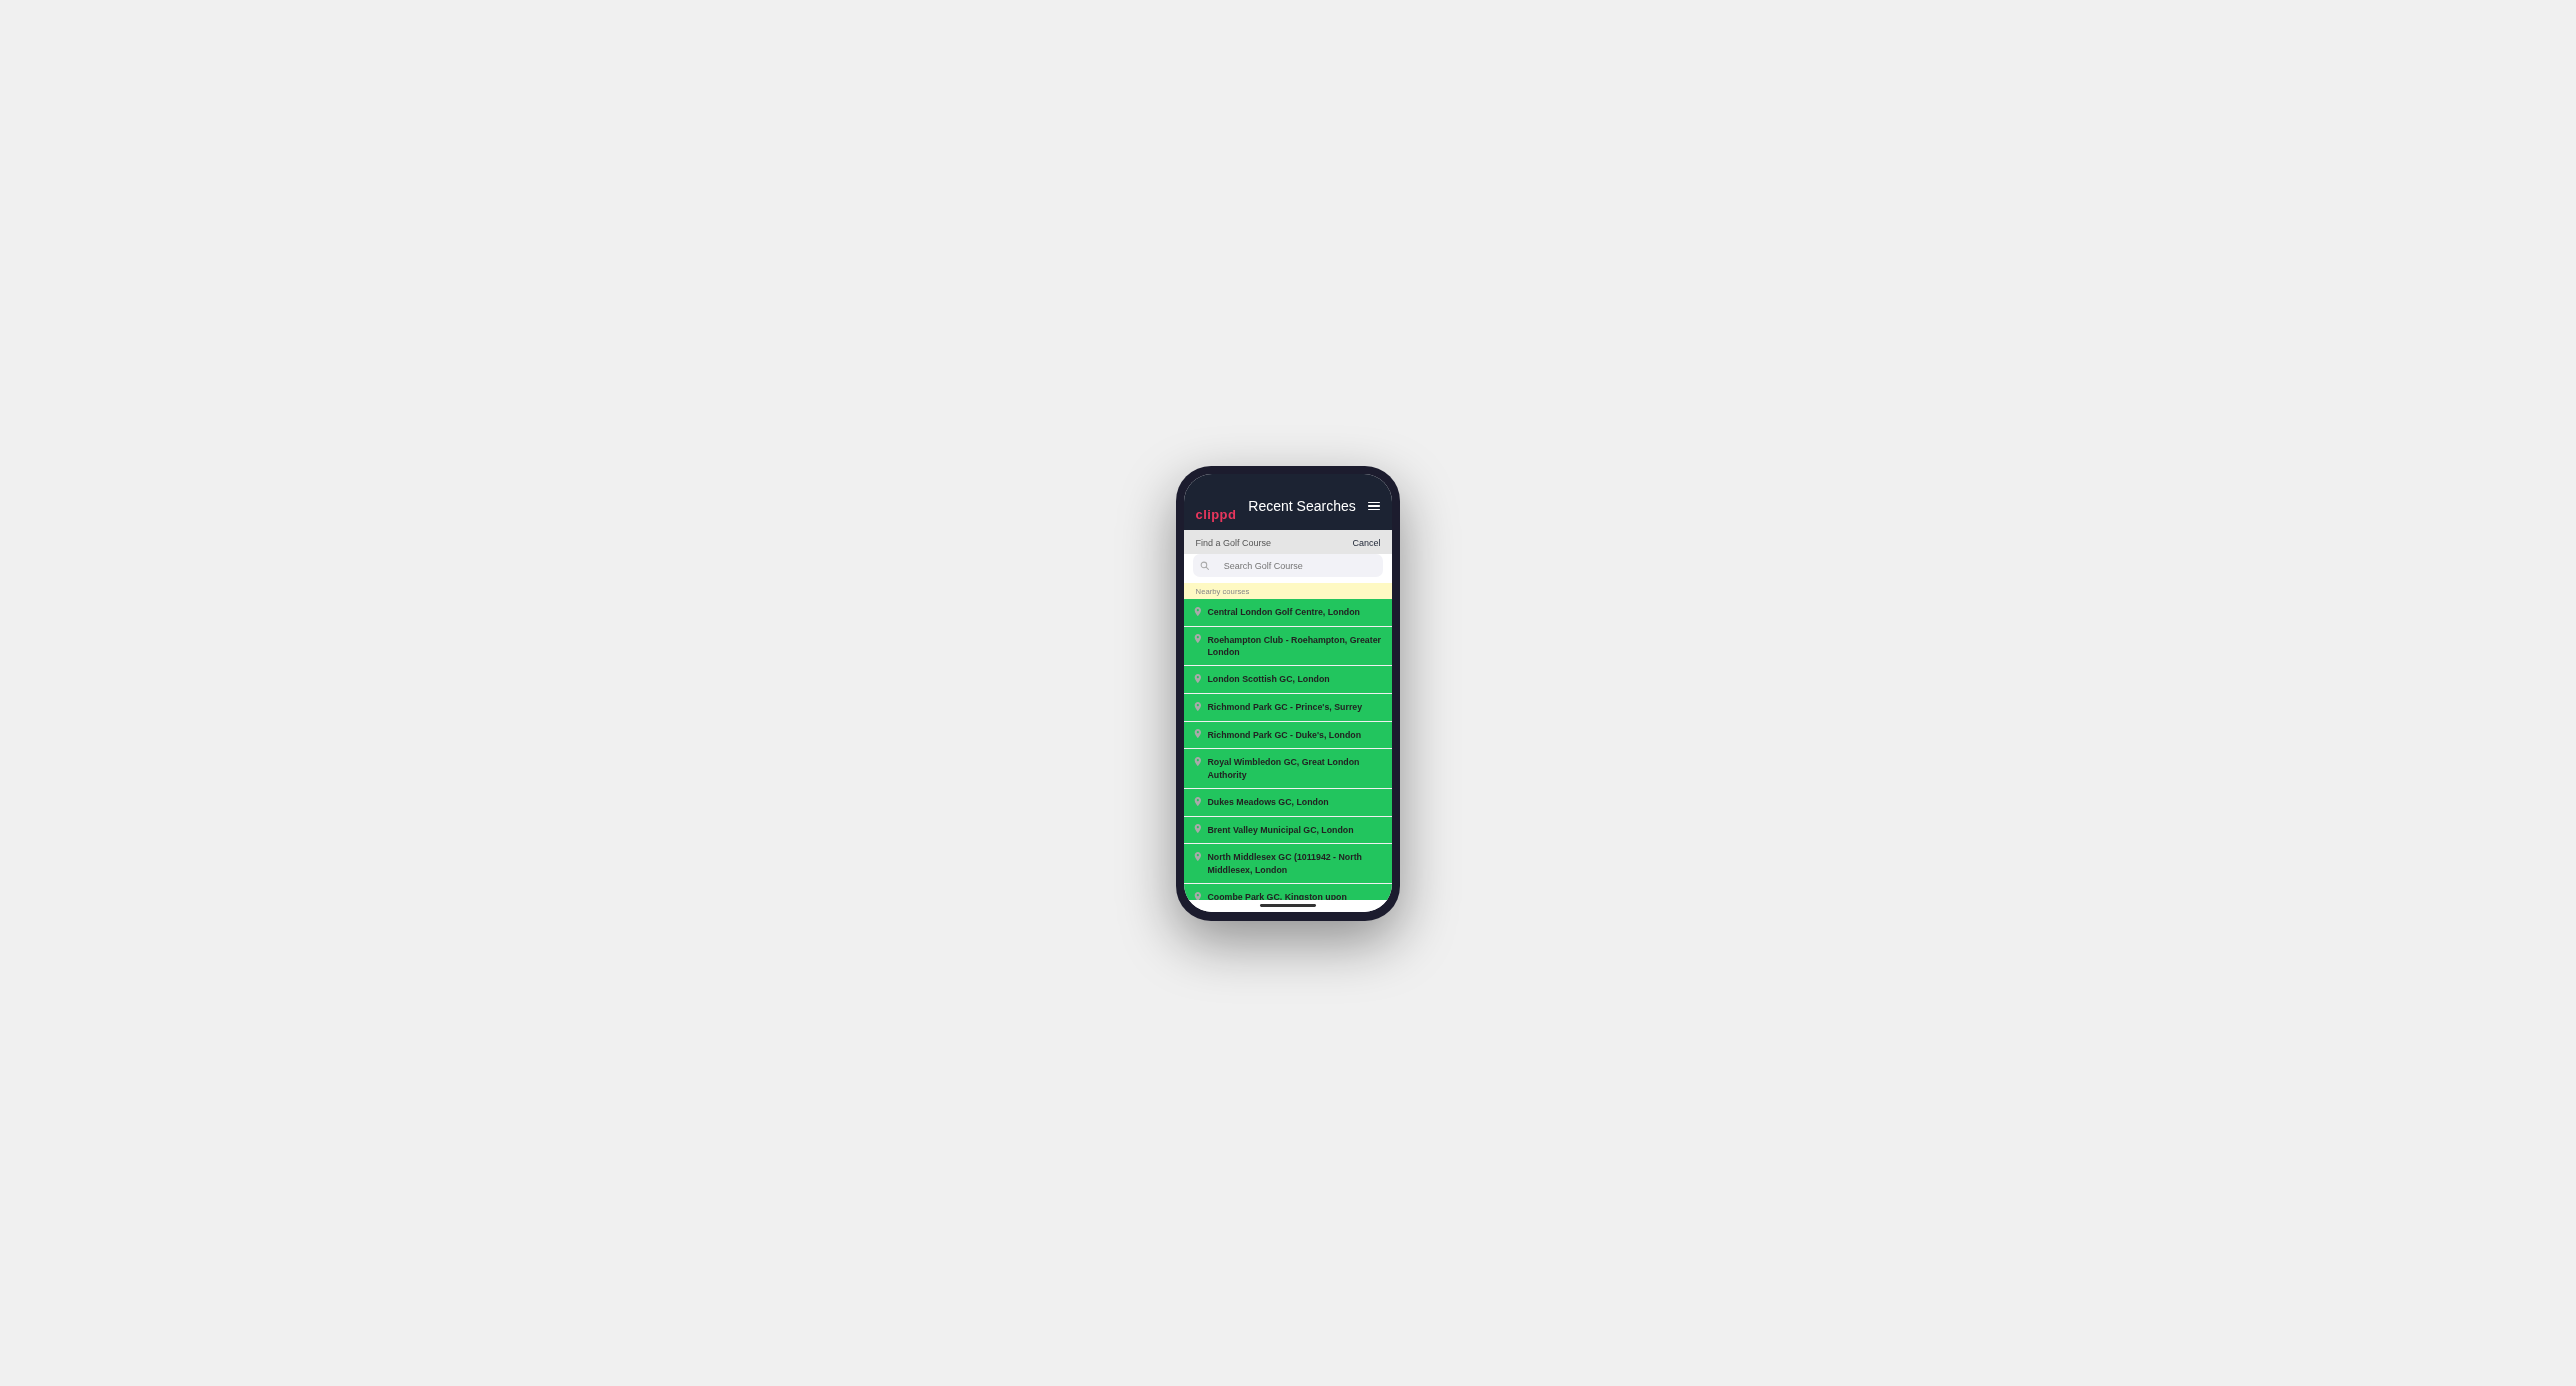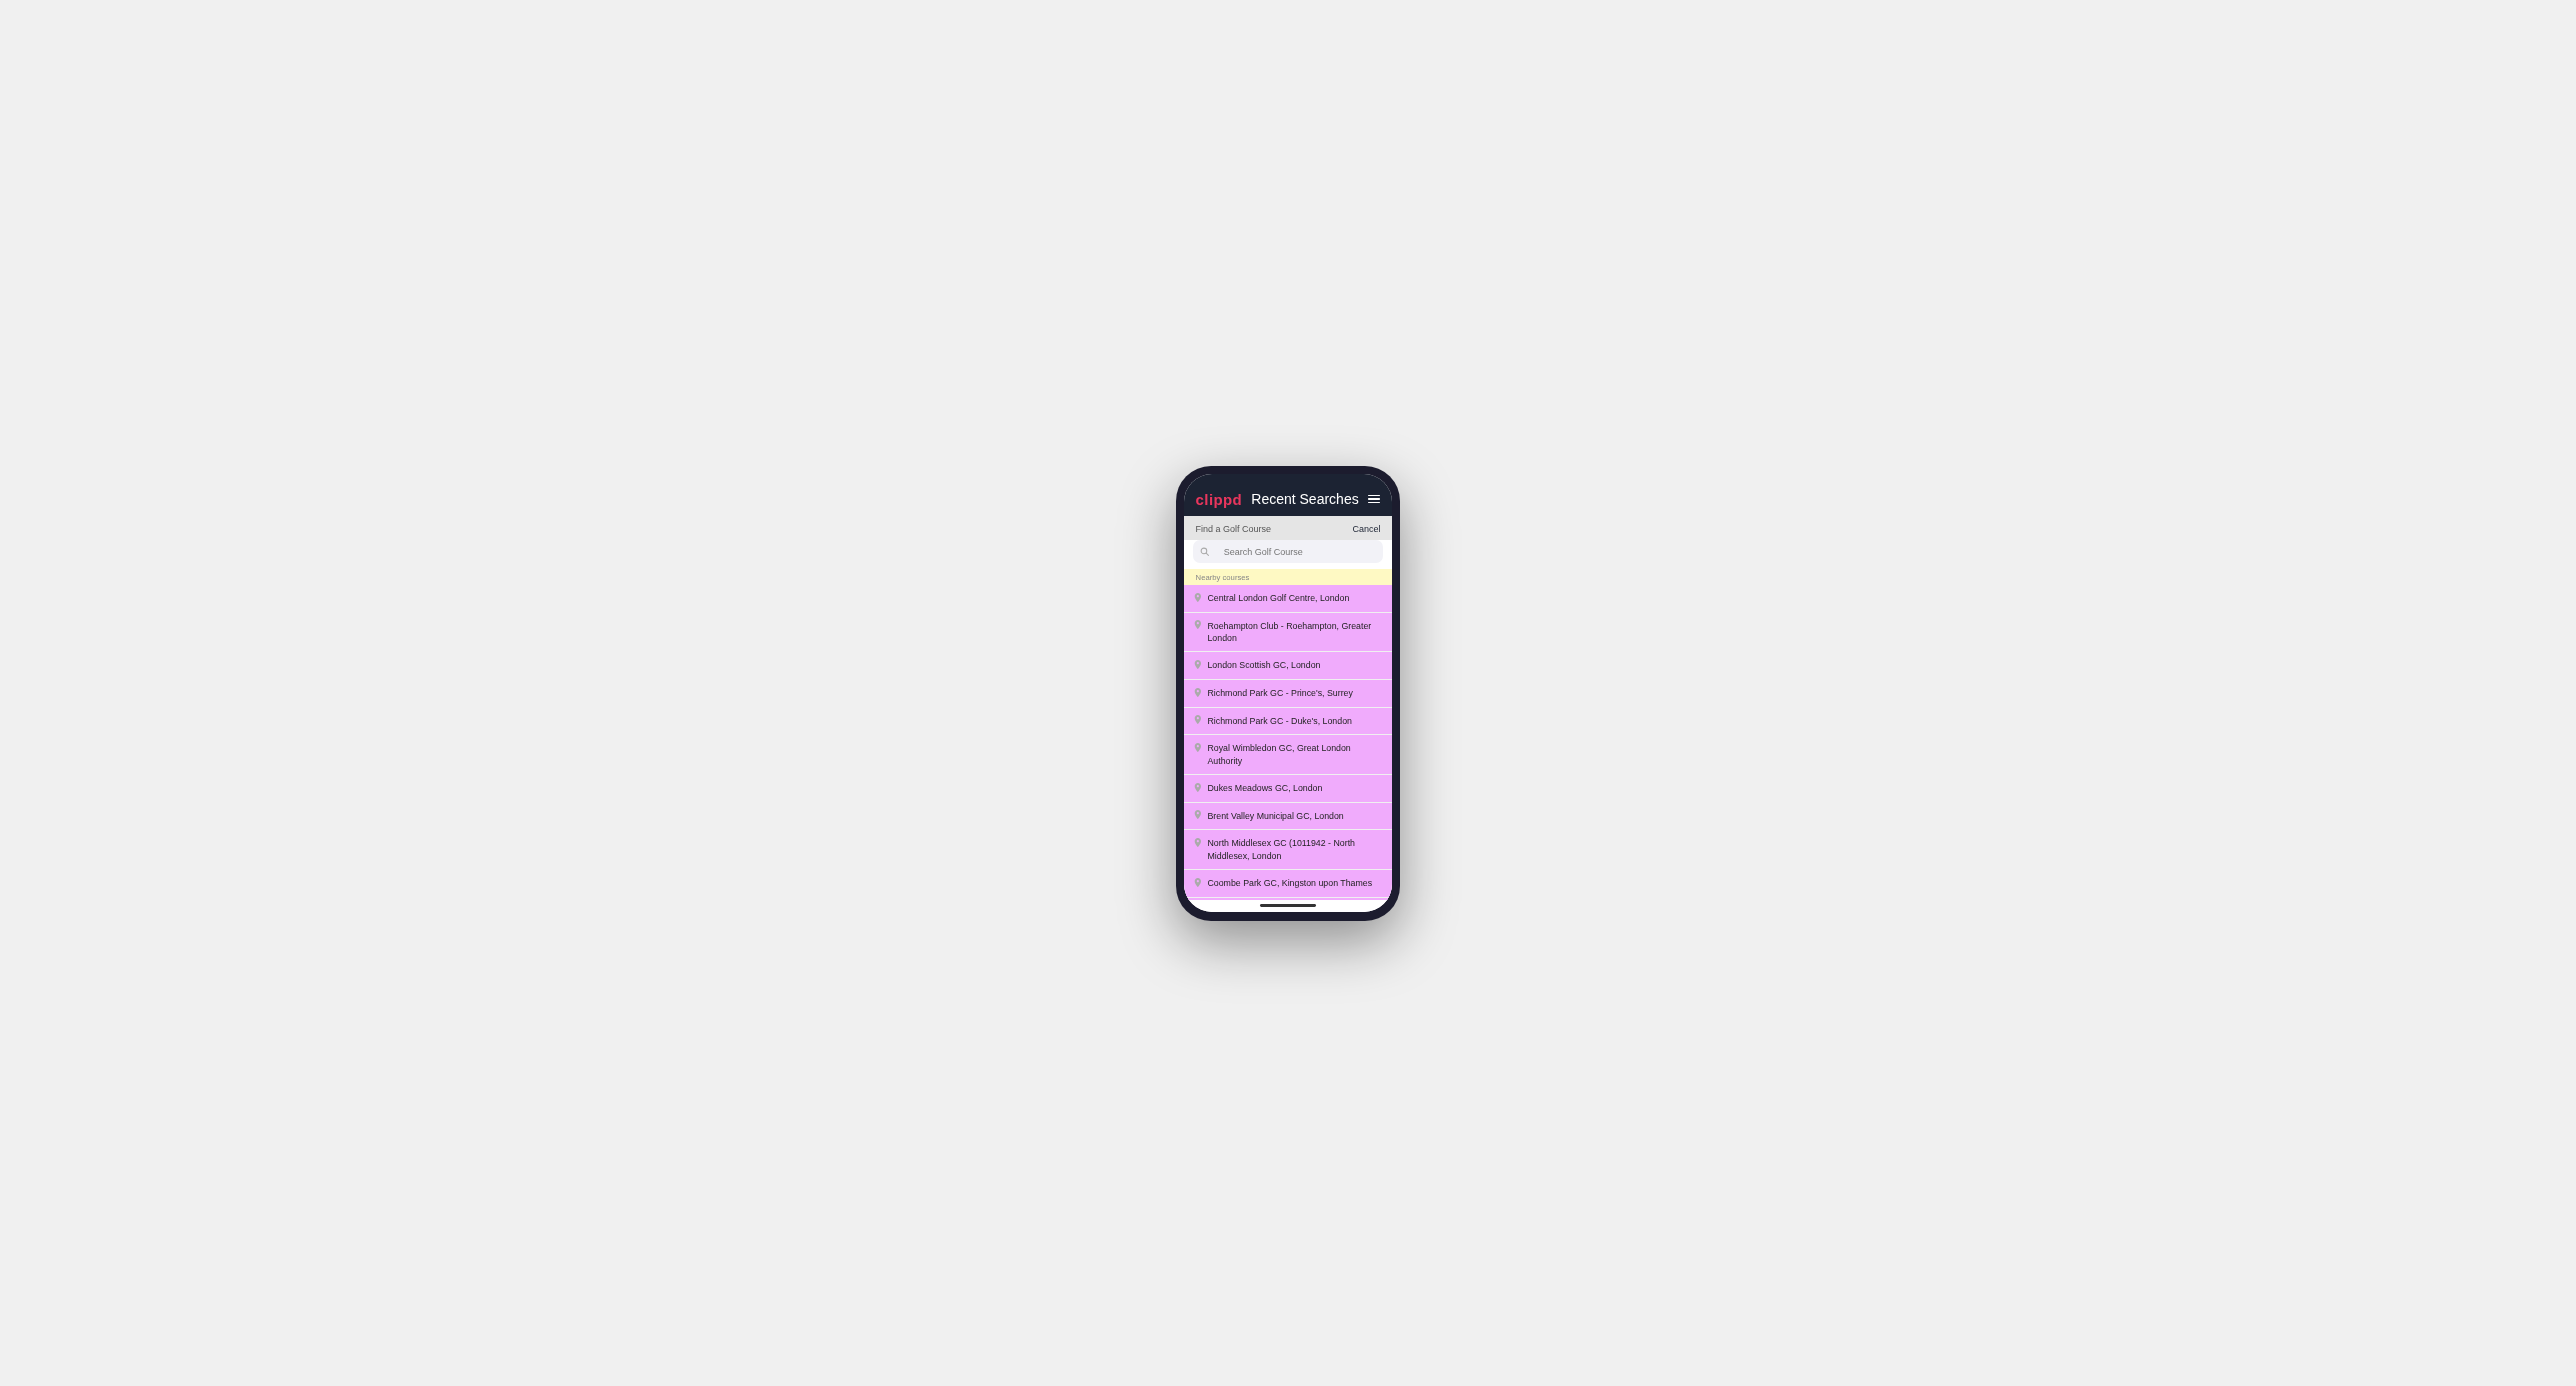--- a/index.html
+++ b/index.html
@@ -38,22 +38,23 @@
       background: #1c2333;
       display: flex;
       align-items: center;
       justify-content: space-between;
       padding: 7px 11.2px 8.4px;
       flex-shrink: 0;
     }
     .nav-logo {
       color: #e8365d;
       font-weight: 700;
-      font-size: 15px;
+      font-size: 13px;
       letter-spacing: 0.4px;
+      margin-top: 16px;
     }
     .nav-title {
       color: #fff;
       font-size: 14px;
       font-weight: 400;
     }
     .nav-menu-icon {
       display: flex;
       flex-direction: column;
       gap: 2.1px;
@@ -113,22 +114,23 @@
       color: #aaa;
       width: 100%;
     }
     .nearby-label {
       font-size: 7.7px;
       color: #888;
       padding: 4.2px 11.2px 2.8px;
       background: #fef9c3;
     }
     .course-list {
-      background: #f0abfc;
+      background: #22c55e;
       flex: 1;
+      font-weight: bold;
     }
     .course-item {
       display: flex;
       align-items: flex-start;
       padding: 7px 9.8px;
       border-bottom: 0.7px solid #f0f0f0;
       cursor: pointer;
       gap: 5.6px;
     }
     .pin-icon {

